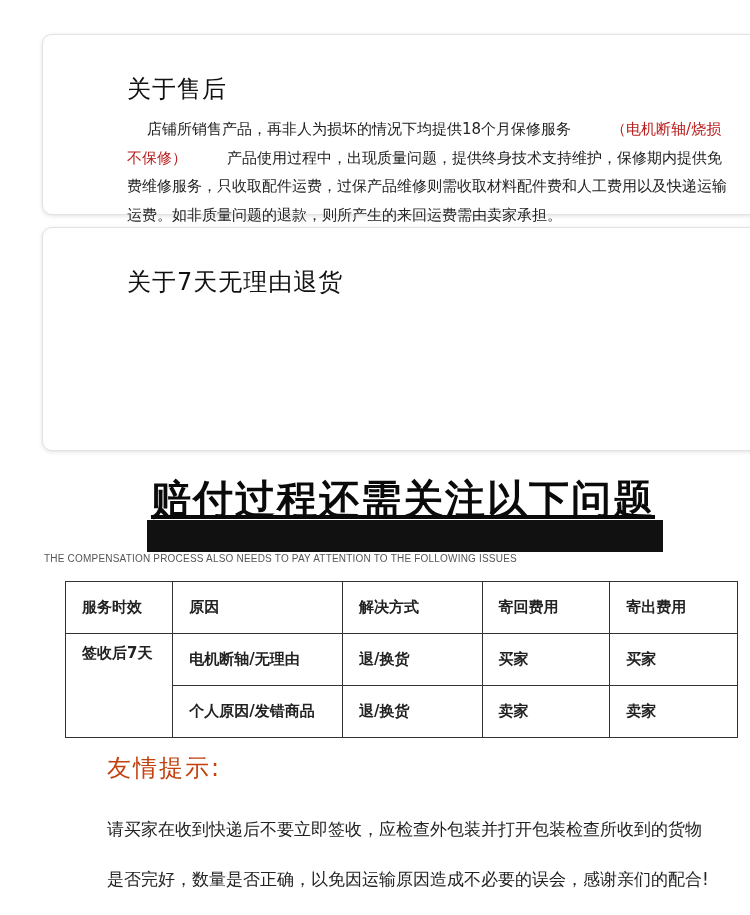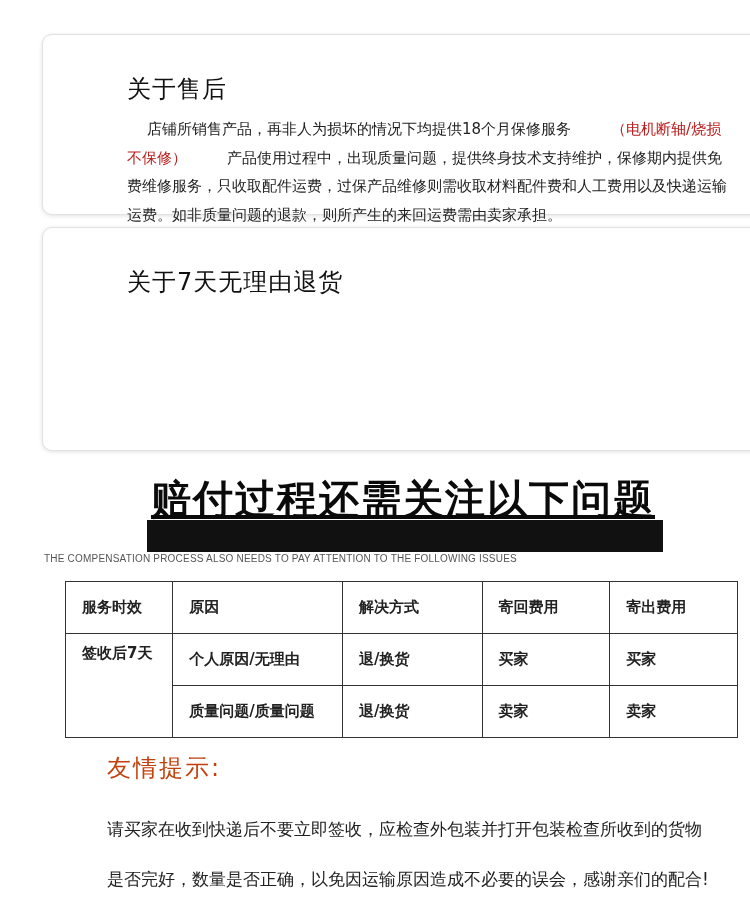--- a/index.html
+++ b/index.html
@@ -83,27 +83,27 @@
   <tbody>
       <tr>
     <th class="col1">服务时效</th>
     <th class="col2">原因</th>
     <th class="col3">解决方式</th>
     <th class="col4">寄回费用</th>
     <th class="col5">寄出费用</th>
   </tr>
   <tr>
     <td class="period" rowspan="2">签收后7天</td>
-    <td>个人原因/无理由</td>
+    <td>电机断轴/无理由</td>
     <td>退/换货</td>
     <td>买家</td>
     <td>买家</td>
   </tr>
   <tr>
-    <td>质量问题/质量问题</td>
+    <td>个人原因/发错商品</td>
     <td>退/换货</td>
     <td>卖家</td>
     <td>卖家</td>
   </tr>
 </tbody>
   </table>
 
 <div class="tip-title">友情提示:</div>
 <div class="tip-body">请买家在收到快递后不要立即签收，应检查外包装并打开包装检查所收到的货物是否完好，数量是否正确，以免因运输原因造成不必要的误会，感谢亲们的配合!</div>
 

